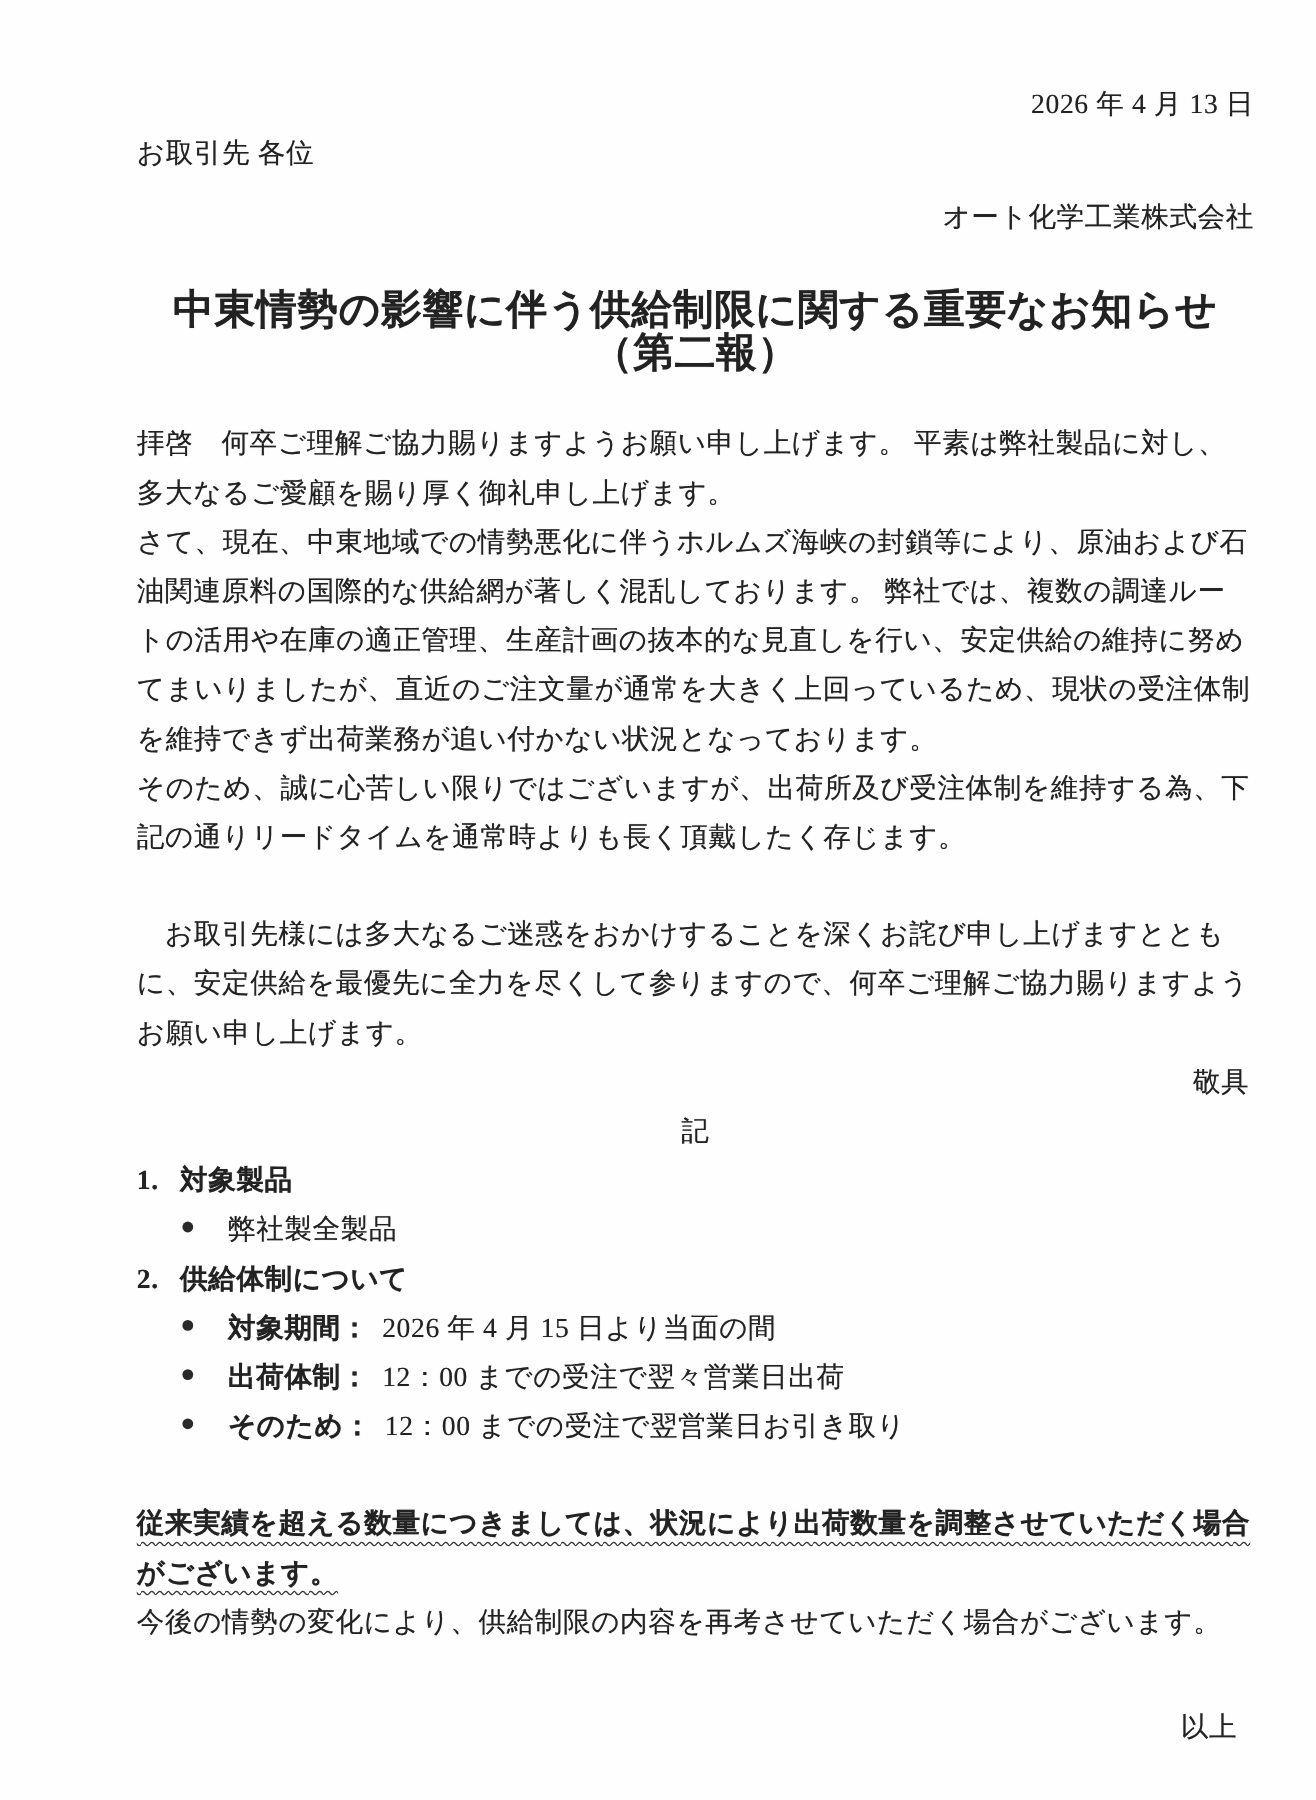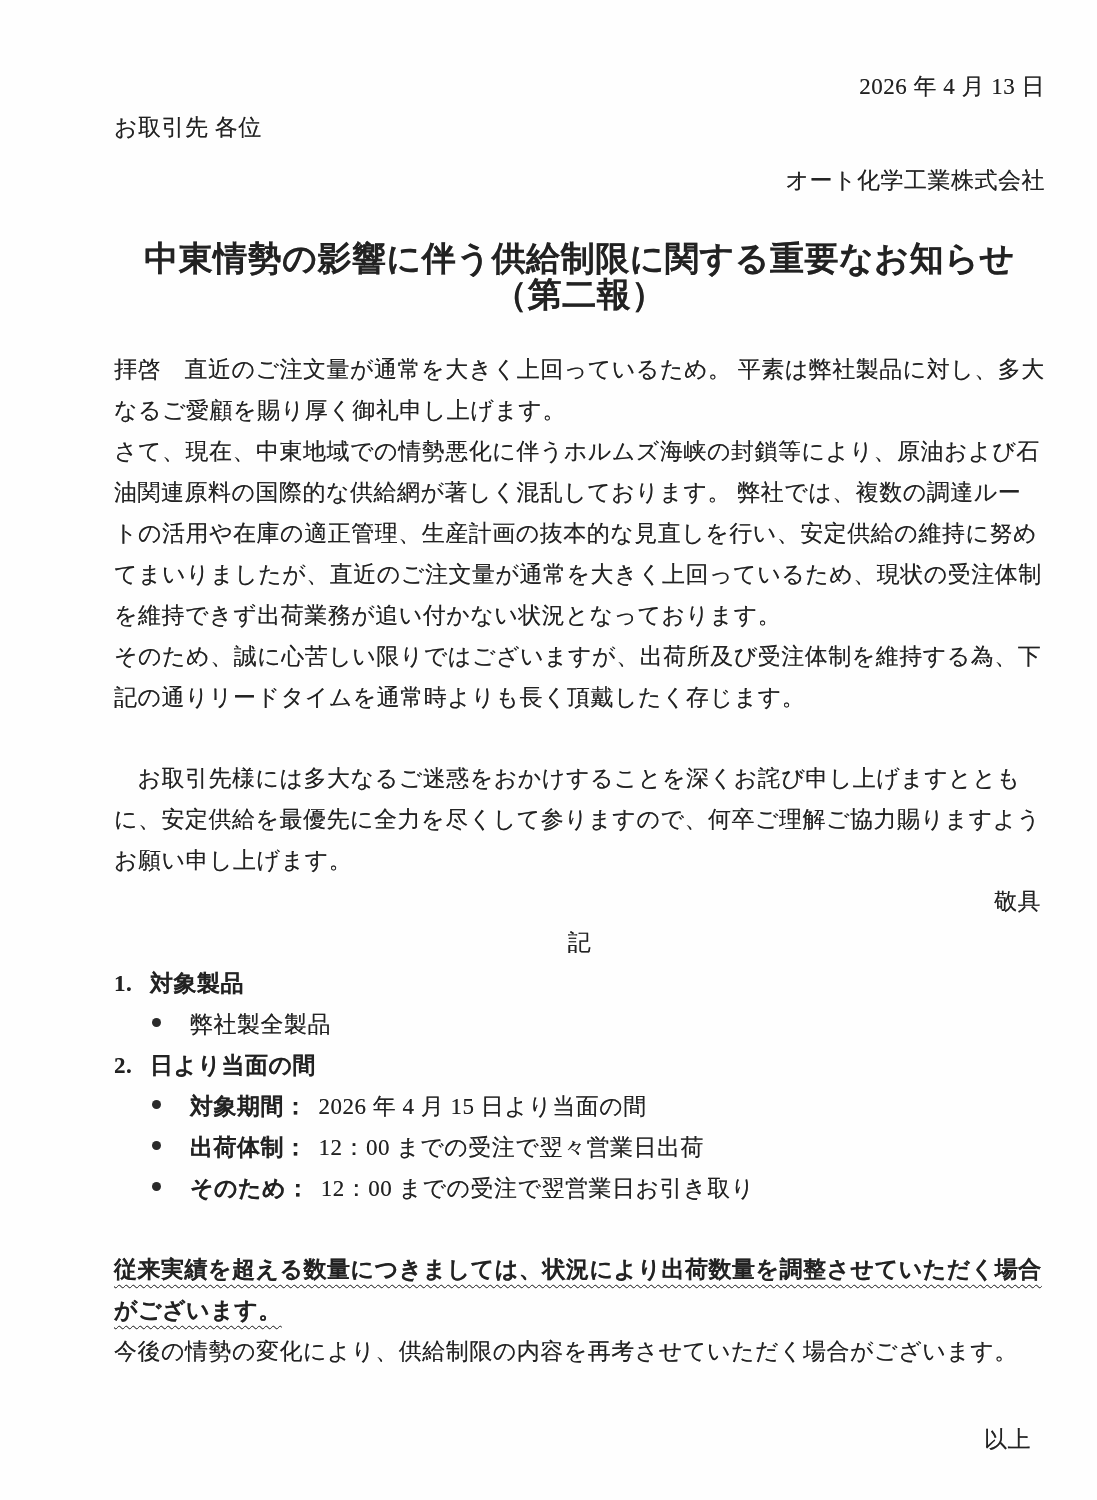--- a/index.html
+++ b/index.html
@@ -90,21 +90,21 @@
 
   <div class="date">2026 年 4 月 13 日</div>
 
   <div class="recipient">お取引先 各位</div>
 
   <div class="sender">オート化学工業株式会社</div>
 
   <h1 class="title">中東情勢の影響に伴う供給制限に関する重要なお知らせ（第二報）</h1>
 
   <div class="body-block">
-    <p>拝啓　直近のご注文量が通常を大きく上回っているため。 平素は弊社製品に対し、多大なるご愛顧を賜り厚く御礼申し上げます。</p>
+    <p>拝啓　何卒ご理解ご協力賜りますようお願い申し上げます。 平素は弊社製品に対し、多大なるご愛顧を賜り厚く御礼申し上げます。</p>
     <p>さて、現在、中東地域での情勢悪化に伴うホルムズ海峡の封鎖等により、原油および石油関連原料の国際的な供給網が著しく混乱しております。 弊社では、複数の調達ルートの活用や在庫の適正管理、生産計画の抜本的な見直しを行い、安定供給の維持に努めてまいりましたが、直近のご注文量が通常を大きく上回っているため、現状の受注体制を維持できず出荷業務が追い付かない状況となっております。</p>
     <p>そのため、誠に心苦しい限りではございますが、出荷所及び受注体制を維持する為、下記の通りリードタイムを通常時よりも長く頂戴したく存じます。</p>
     <p class="p-gap">　お取引先様には多大なるご迷惑をおかけすることを深くお詫び申し上げますとともに、安定供給を最優先に全力を尽くして参りますので、何卒ご理解ご協力賜りますようお願い申し上げます。</p>
   </div>
 
   <div class="closing">敬具</div>
 
   <div class="record-marker">記</div>
 
   <div class="list">
@@ -114,21 +114,21 @@
       <span>対象製品</span>
     </div>
 
     <div class="bullet-row">
       <span class="dot"></span>
       <span>弊社製全製品</span>
     </div>
 
     <div class="num-row">
       <span class="num">2.</span>
-      <span>日より当面の間</span>
+      <span>供給体制について</span>
     </div>
 
     <div class="bullet-row">
       <span class="dot"></span>
       <span class="bullet-label">対象期間：</span>
       <span>2026 年 4 月 15 日より当面の間</span>
     </div>
 
     <div class="bullet-row">
       <span class="dot"></span>

